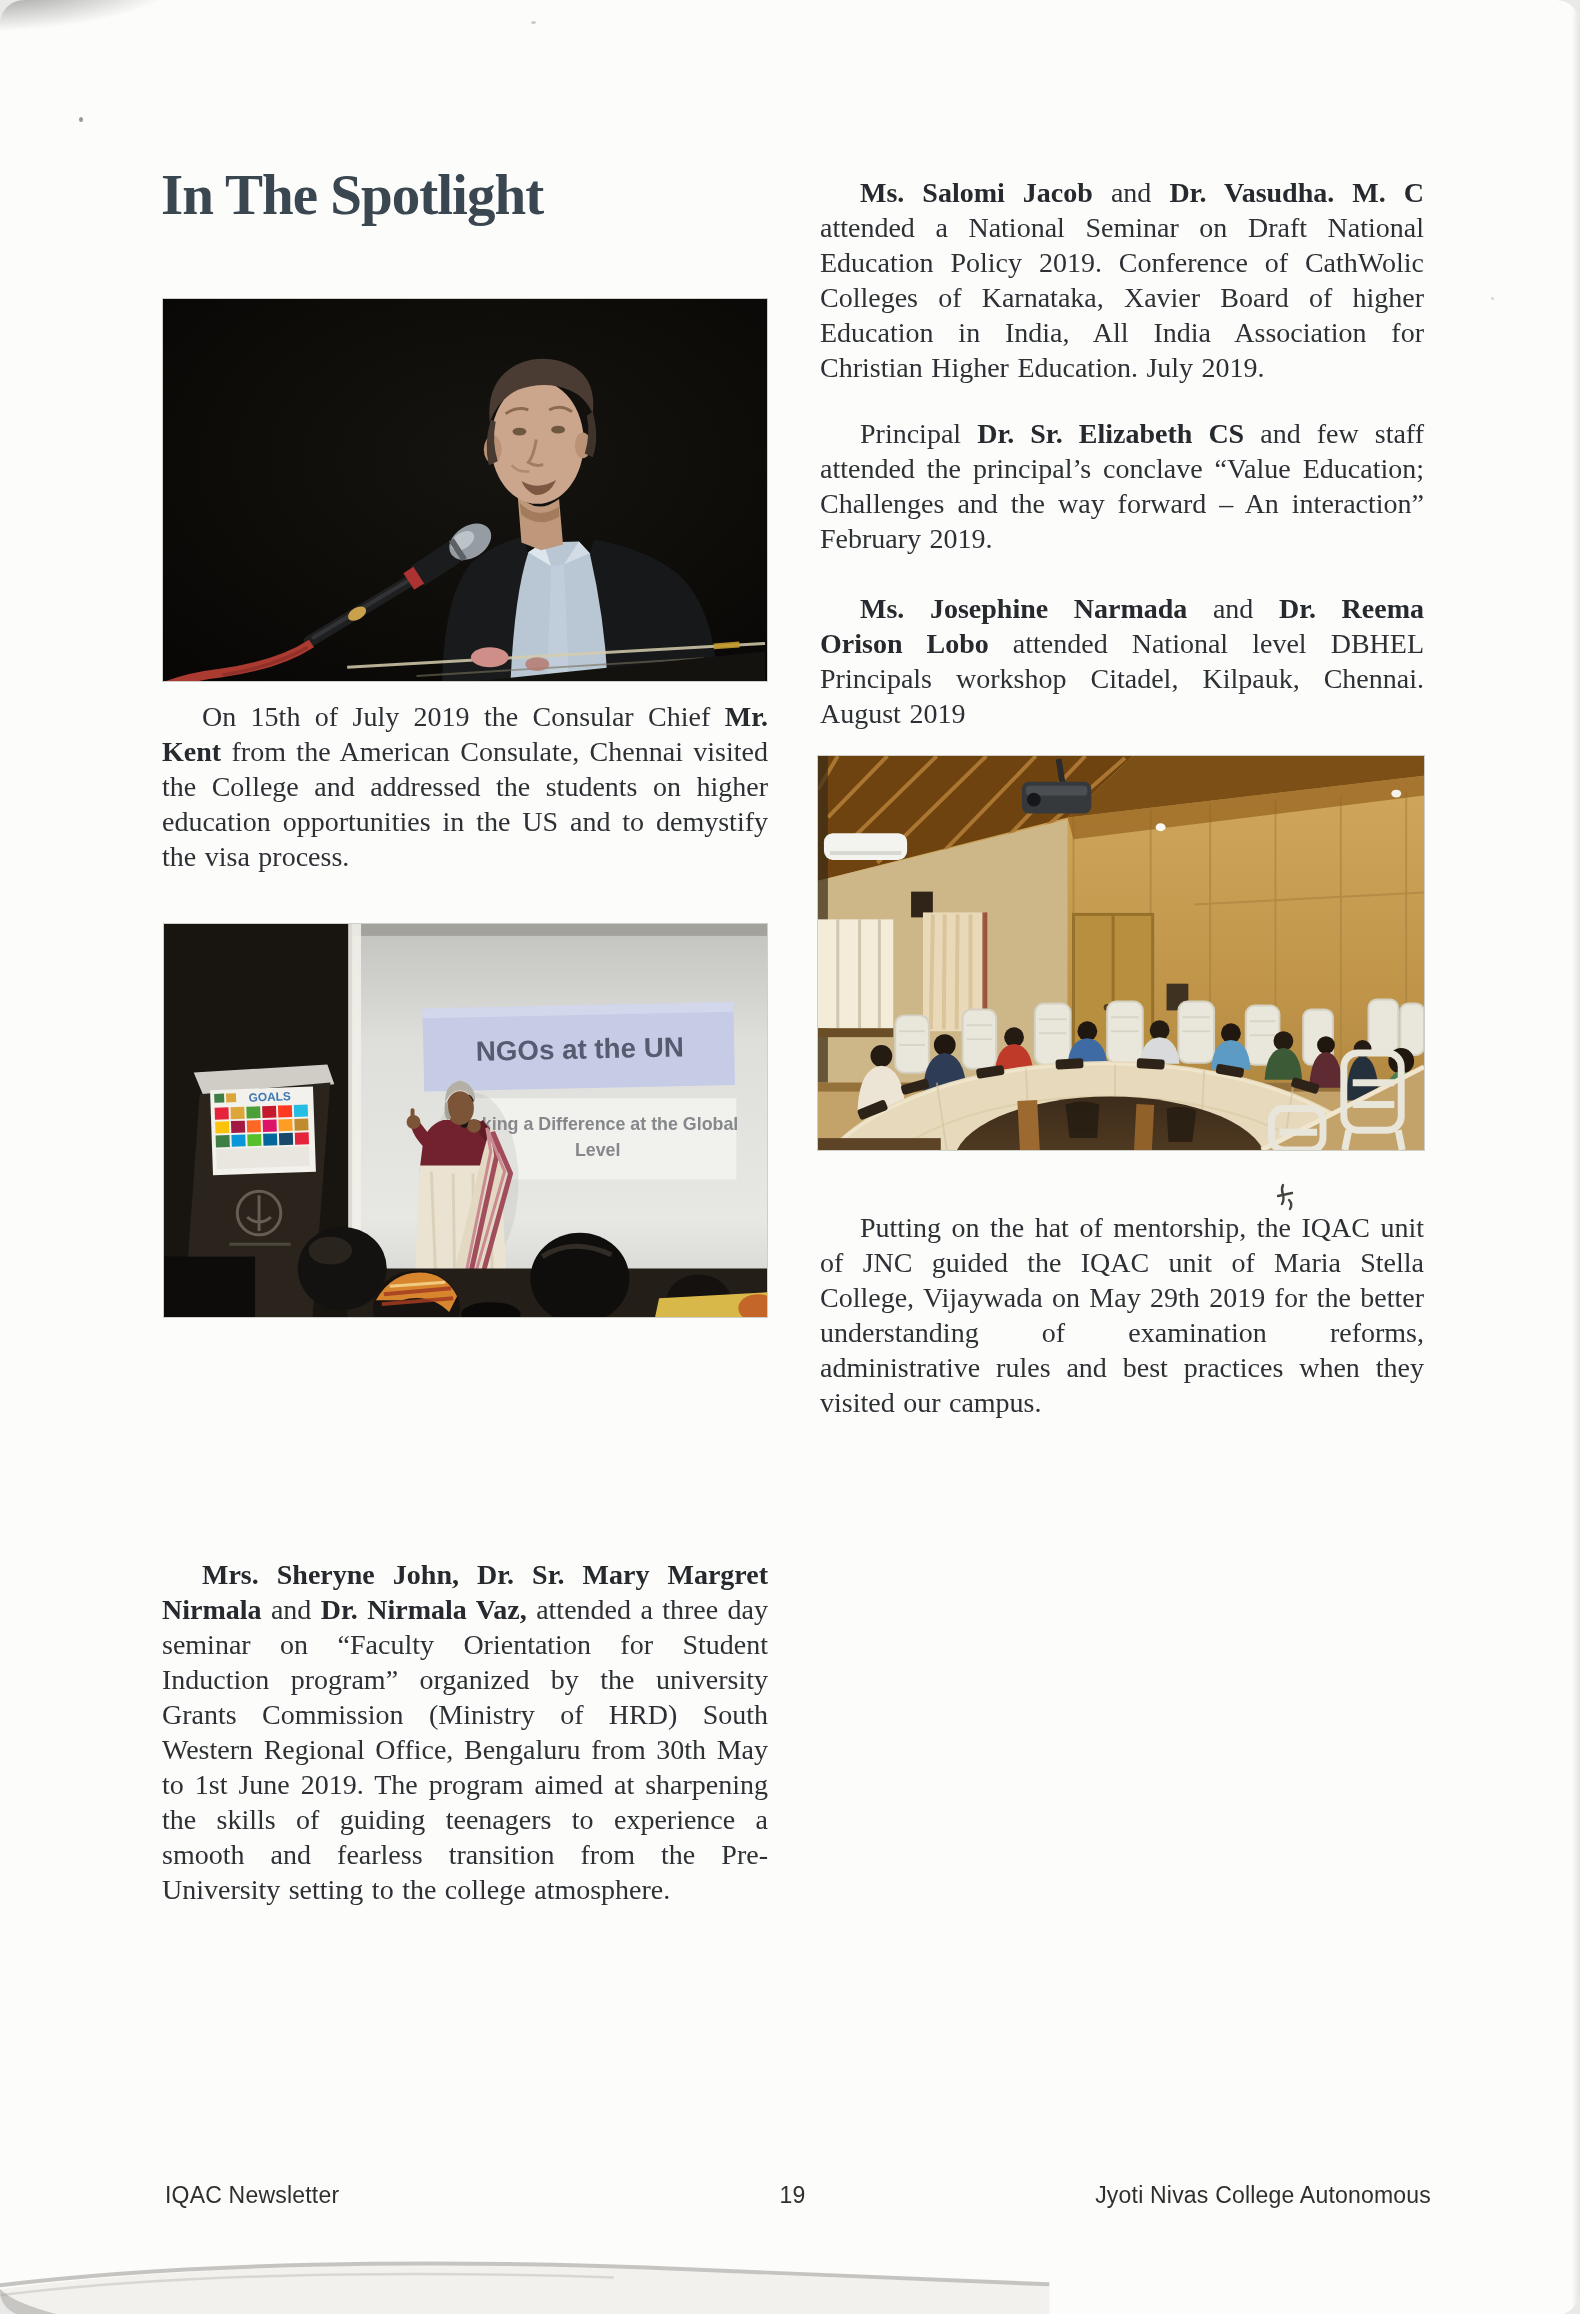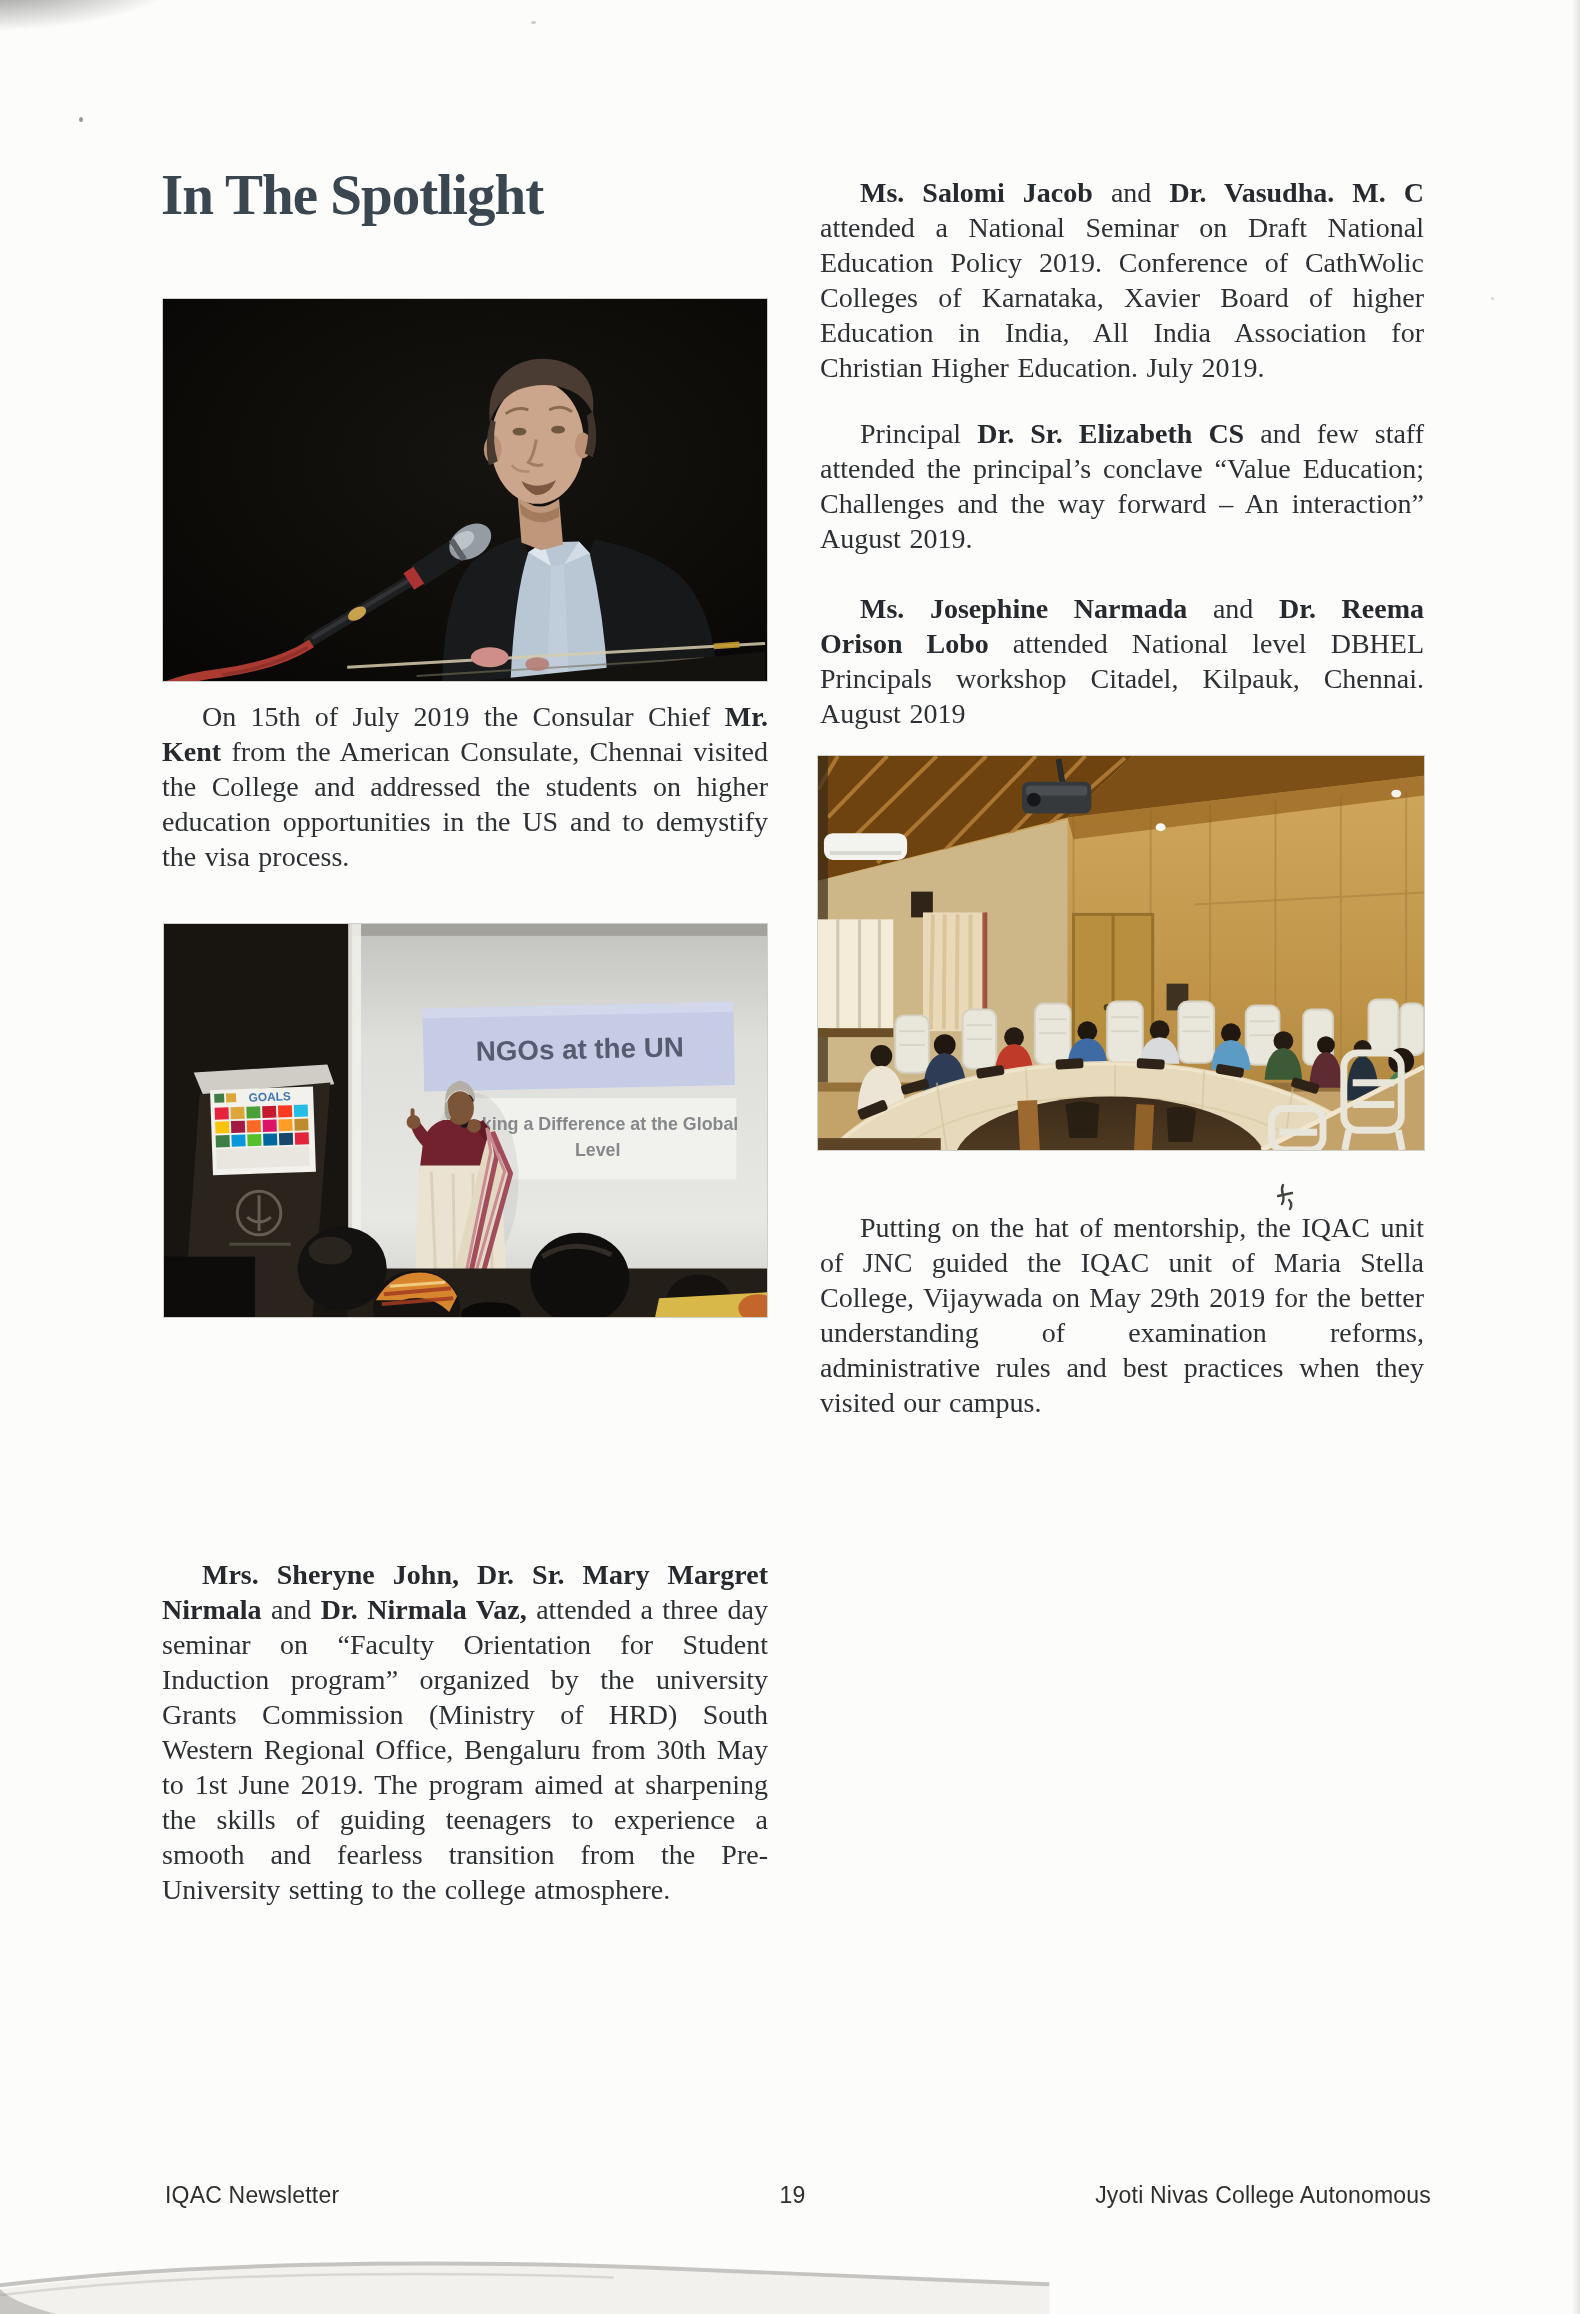--- a/index.html
+++ b/index.html
@@ -1,17 +1,17 @@
 <!DOCTYPE html>
 <html><head>
 <meta charset="utf-8">
 <style>
   html,body{margin:0;padding:0;background:#e9e9e7;}
   .page{position:relative;width:1580px;height:2315px;margin:0 auto;background:#fcfcfa;overflow:hidden;
-        font-family:"Liberation Serif","DejaVu Serif",serif;}
+        font-family:"Liberation Serif","DejaVu Serif",serif;border-radius:24px;}
   
   .corner-shade{position:absolute;left:0;top:0;width:317px;height:99px;pointer-events:none;
       background:radial-gradient(ellipse 297px 79px at -30px -25px, rgba(45,45,43,.68), rgba(45,45,43,0) 72%);}
   .right-edge{position:absolute;right:0;top:0;width:8px;height:100%;
       background:linear-gradient(to left, rgba(140,140,136,.22), rgba(140,140,136,0));}
   .speck{position:absolute;border-radius:50%;background:rgba(70,70,66,.55);}
   
   .title{position:absolute;left:161px;top:162px;margin:0;font-size:57px;font-weight:700;
          letter-spacing:-1px;color:#3a4650;}
   
@@ -217,21 +217,21 @@
         <path d="M500 378 L609 372 L609 397 L496 397 Z" fill="#d9b84a"></path>
         <ellipse cx="600" cy="388" rx="20" ry="14" fill="#c4652a"></ellipse>
         <ellipse cx="330" cy="394" rx="30" ry="12" fill="#0c0a08"></ellipse>
       </g>
     </svg>
   </figure>
 
   <p class="para" id="para-sheryne"><b>Mrs. Sheryne John, Dr. Sr. Mary Margret Nirmala</b><span> and </span><b>Dr. Nirmala Vaz,</b><span> attended a three day seminar on “Faculty Orientation for Student Induction program” organized by the university Grants Commission (Ministry of HRD) South Western Regional Office, Bengaluru from 30th May to 1st June 2019. The program aimed at sharpening the skills of guiding teenagers to experience a smooth and fearless transition from the Pre-University setting to the college atmosphere.</span></p>
 
   <p class="para" id="para-salomi"><b>Ms. Salomi Jacob</b><span> and </span><b>Dr. Vasudha. M. C</b><span> attended a National Seminar on Draft National Education Policy 2019. Conference of CathWolic Colleges of Karnataka, Xavier Board of higher Education in India, All India Association for Christian Higher Education. July 2019.</span></p>
-  <p class="para" id="para-elizabeth"><span>Principal </span><b>Dr. Sr. Elizabeth CS</b><span> and few staff attended the principal’s conclave “Value Education; Challenges and the way forward – An interaction” August 2019.</span></p>
+  <p class="para" id="para-elizabeth"><span>Principal </span><b>Dr. Sr. Elizabeth CS</b><span> and few staff attended the principal’s conclave “Value Education; Challenges and the way forward – An interaction” February 2019.</span></p>
   <p class="para" id="para-josephine"><b>Ms. Josephine Narmada</b><span> and </span><b>Dr. Reema Orison Lobo</b><span> attended National level DBHEL Principals workshop Citadel, Kilpauk, Chennai. August 2019</span></p>
 
   <figure class="photo" id="photo-meeting">
     <svg viewBox="0 0 612 398" preserveAspectRatio="none">
       <defs>
         <linearGradient id="wall" x1="0" y1="0" x2="0" y2="1">
           <stop offset="0%" stop-color="#d0a85e"></stop>
           <stop offset="60%" stop-color="#c0954a"></stop>
           <stop offset="100%" stop-color="#aa813c"></stop>
         </linearGradient>

